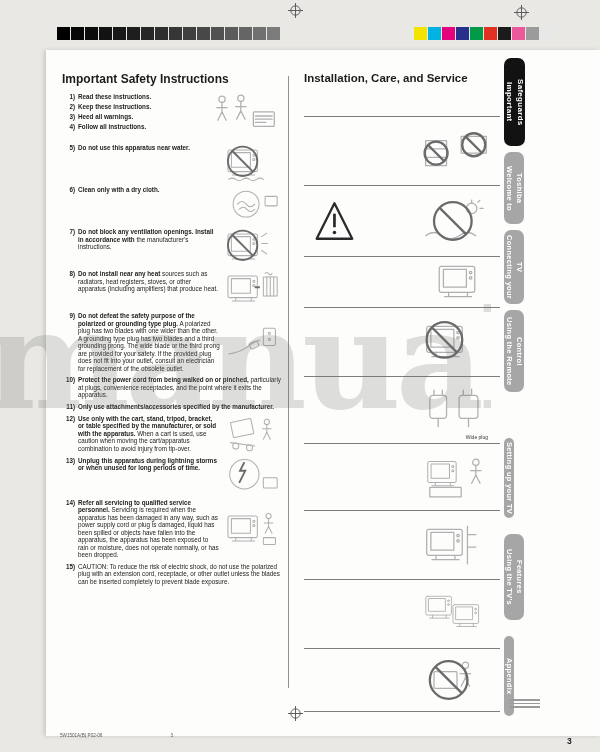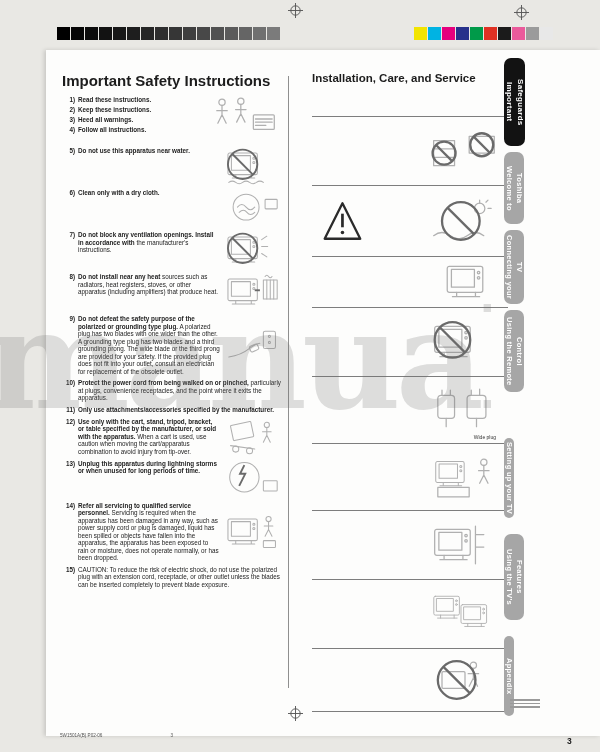--- a/index.html
+++ b/index.html
@@ -13,35 +13,35 @@
   .strip{position:absolute;top:27px;display:flex;gap:1px;z-index:6}
   .strip-black{left:57px}.strip-color{left:414px}
   .strip .sq{width:13px;height:13px}
   
   .watermark{position:absolute;left:-14px;top:280px;z-index:5;pointer-events:none;
              font-family:"DejaVu Serif",serif;font-weight:bold;font-size:136px;
              letter-spacing:-5px;color:rgba(110,110,110,.22);
              width:505px;overflow:hidden;white-space:nowrap}
   
   .left-col{position:absolute;left:62px;top:72px;width:224px;z-index:2}
-  .left-title{font-size:15px;font-weight:bold;margin:0 0 7px 0}
+  .left-title{font-size:12px;font-weight:bold;margin:0 0 7px 0}
   .item{display:flex;font-size:6.3px;line-height:1.2;margin-bottom:4px}
   .item .num{flex:none;width:13px;text-align:right;padding-right:3px;font-weight:bold}
   .item .txt{flex:1}
   .lead{font-weight:bold}
   .illo{flex:none;width:66px;display:flex;align-items:center;justify-content:center}
   .illo svg{width:62px;height:38px}
   .intro-row{display:flex;margin-bottom:5px}
   .intro-row .list{flex:1}
   .intro-row .item{margin-bottom:2.5px}
   .intro-illo{flex:none;width:82px;display:flex;align-items:center;justify-content:center}
   .intro-illo svg{width:78px;height:46px}
   .vdivider{position:absolute;left:288px;top:76px;width:1px;height:612px;background:#8f8f8f;z-index:2}
   
-  .right-col{position:absolute;left:312px;top:72px;width:196px;z-index:2}
+  .right-col{position:absolute;left:304px;top:72px;width:196px;z-index:2}
   .right-title{font-size:11.5px;font-weight:bold;margin:0}
   .rsec{border-bottom:1px solid #7d7d7d;display:flex;align-items:center;
         justify-content:flex-end;gap:8px;padding:2px 8px;position:relative}
   .rsec.spread{justify-content:space-between}
   .rillo{display:flex}
   .rillo svg{width:70px;height:46px}
   .rlabel{position:absolute;right:12px;bottom:3px;font-size:5px;color:#333}
   .rlabel:empty{display:none}
   
   .sidebar{position:absolute;left:504px;top:58px;width:43px;z-index:4}

